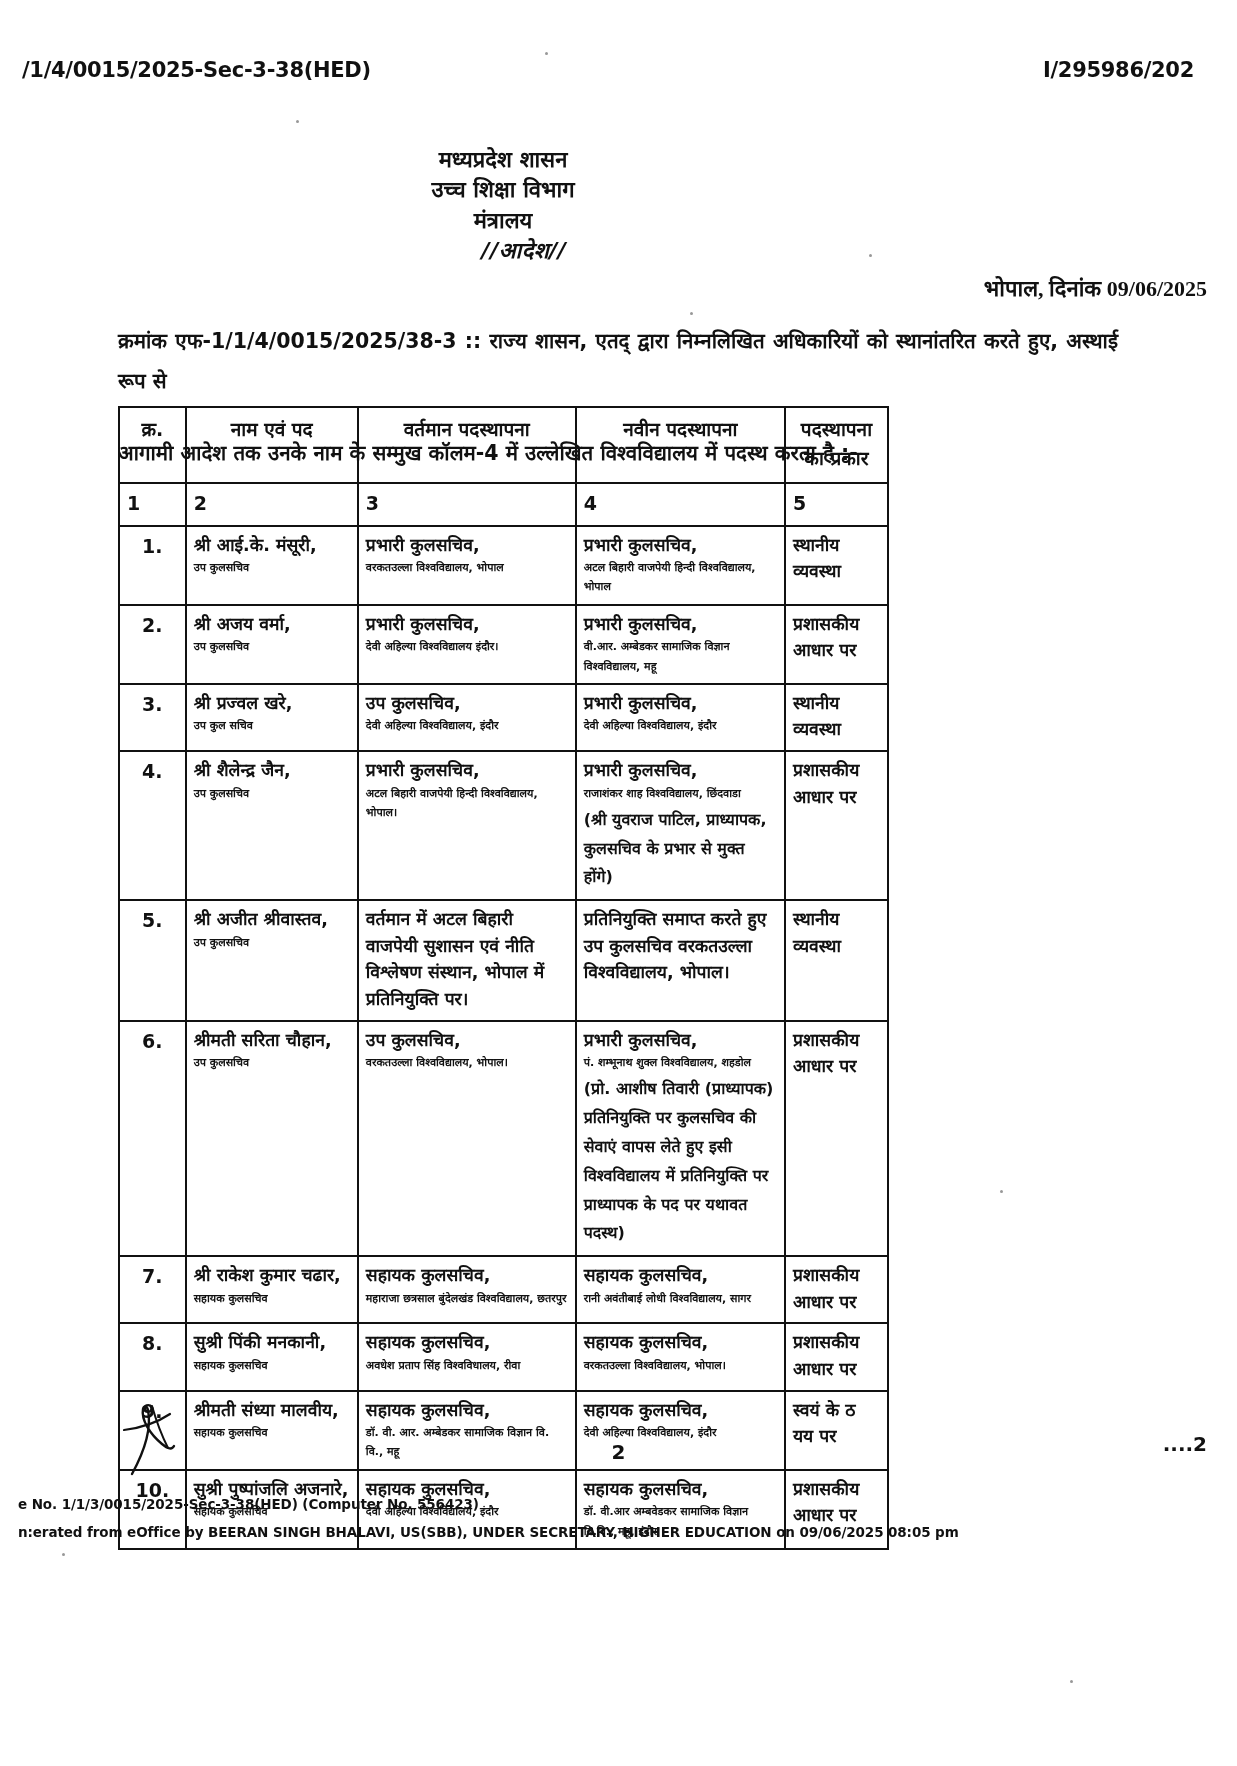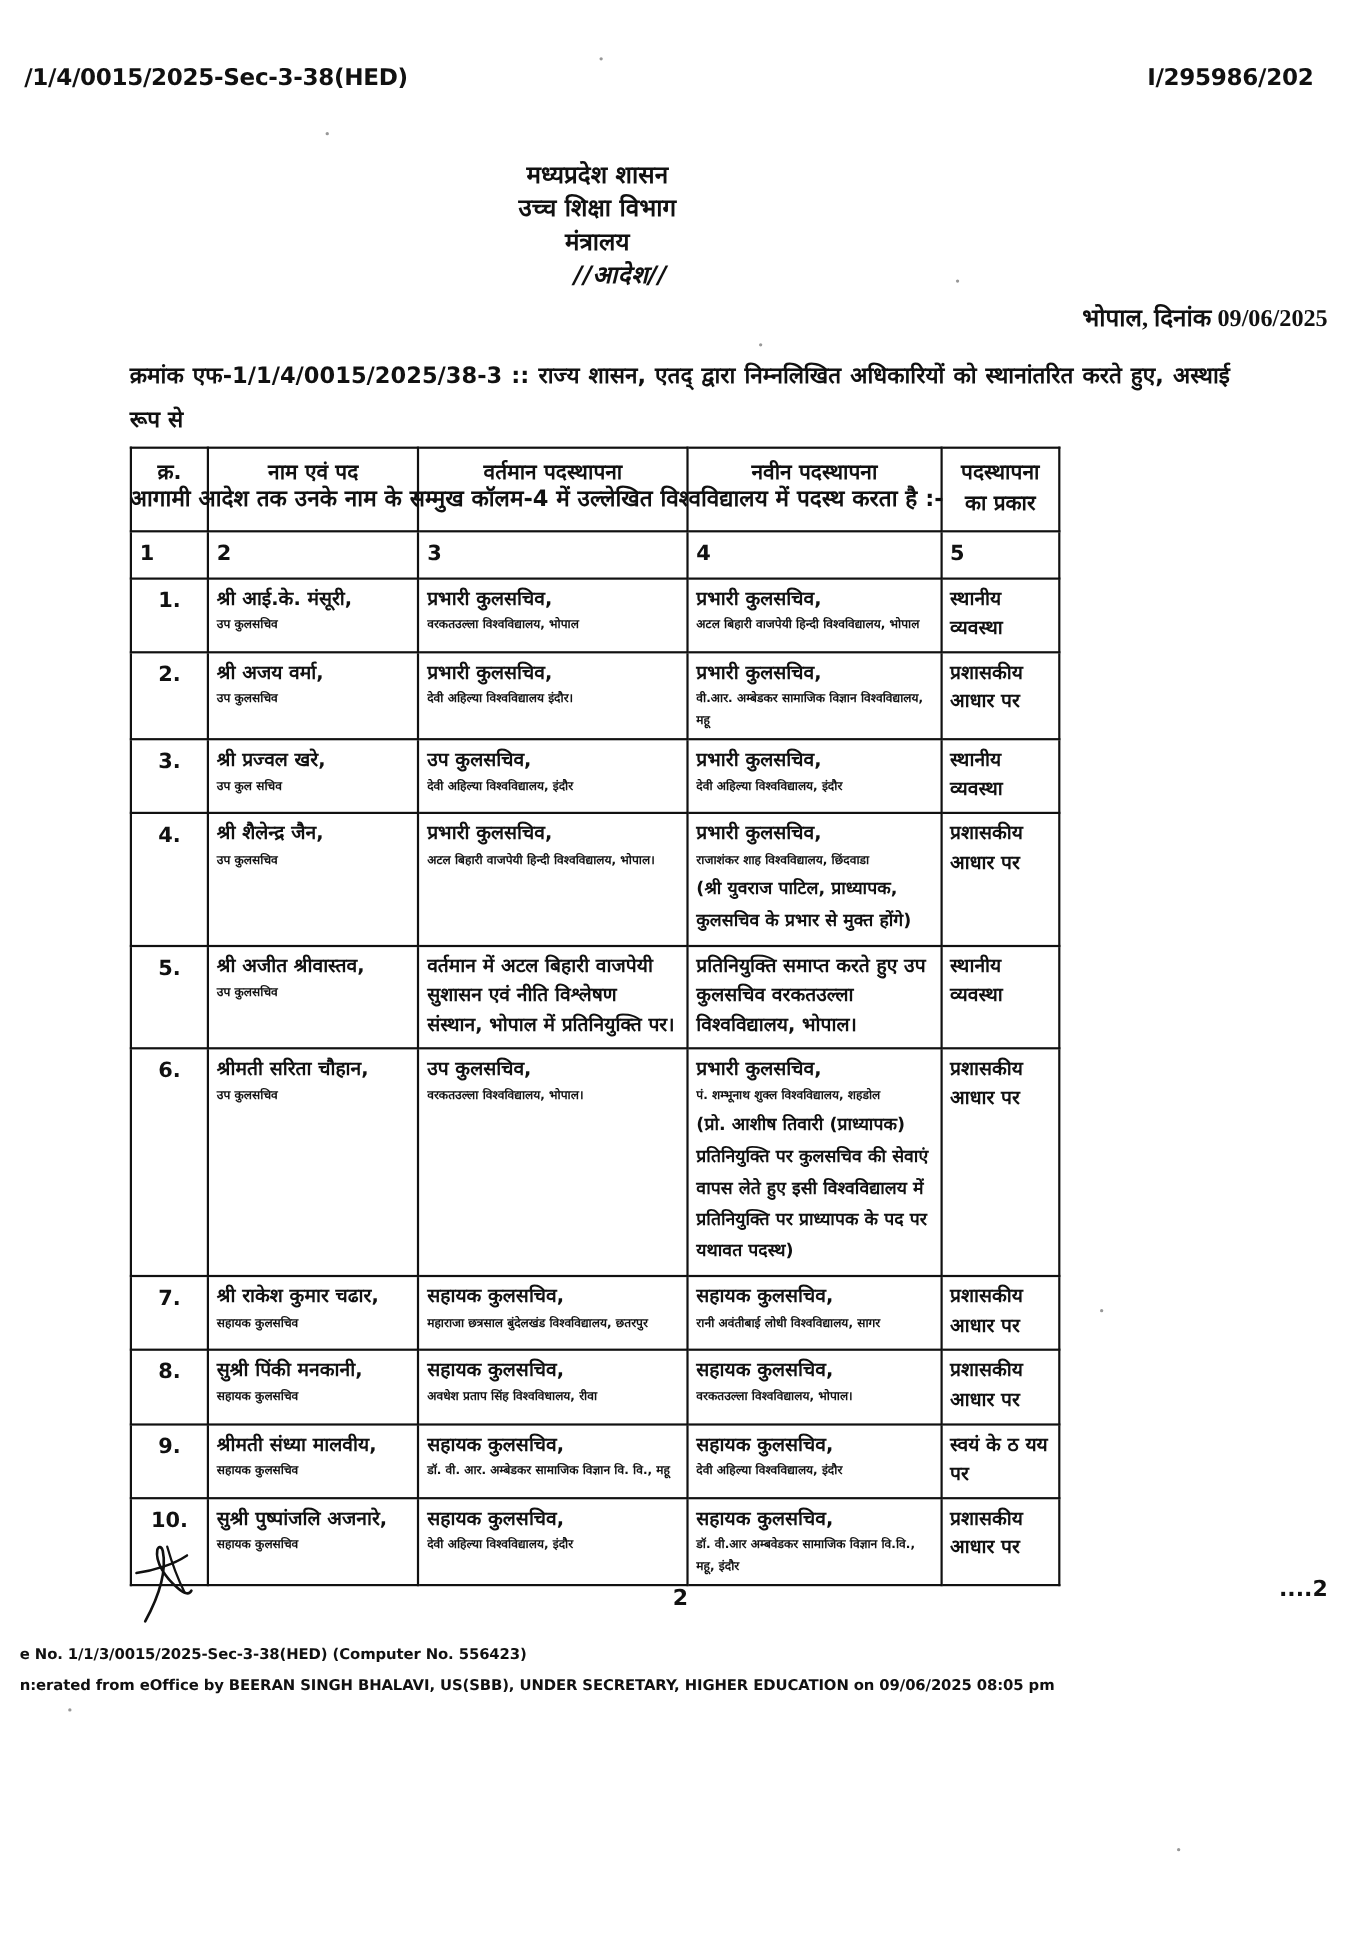--- a/index.html
+++ b/index.html
@@ -42,21 +42,20 @@
   .heading {
     position: absolute;
     top: 145px;
     left: 0;
     width: 1006px;
     text-align: center;
     font-family: "DejaVu Sans", sans-serif;
     font-size: 22px;
     line-height: 1.38;
     font-weight: 600;
-    margin-left: 40px;
   }
   .heading .order {
     font-style: italic;
     font-weight: 700;
     letter-spacing: 0.5px;
     padding-left: 42px;
   }
 
   
   .placedate {
@@ -84,21 +83,21 @@
 
   
   .tbl-wrap {
     position: absolute;
     top: 406px;
     left: 118px;
     width: 846px;
   }
   table.order-table {
     border-collapse: collapse;
-    width: 846px;
+    width: 771px;
     font-family: "DejaVu Sans", sans-serif;
     font-size: 17.5px;
     font-weight: 600;
     line-height: 1.52;
   }
   table.order-table td, table.order-table th {
     border: 2px solid #111;
     padding: 5px 7px 7px 7px;
     vertical-align: top;
     text-align: left;

